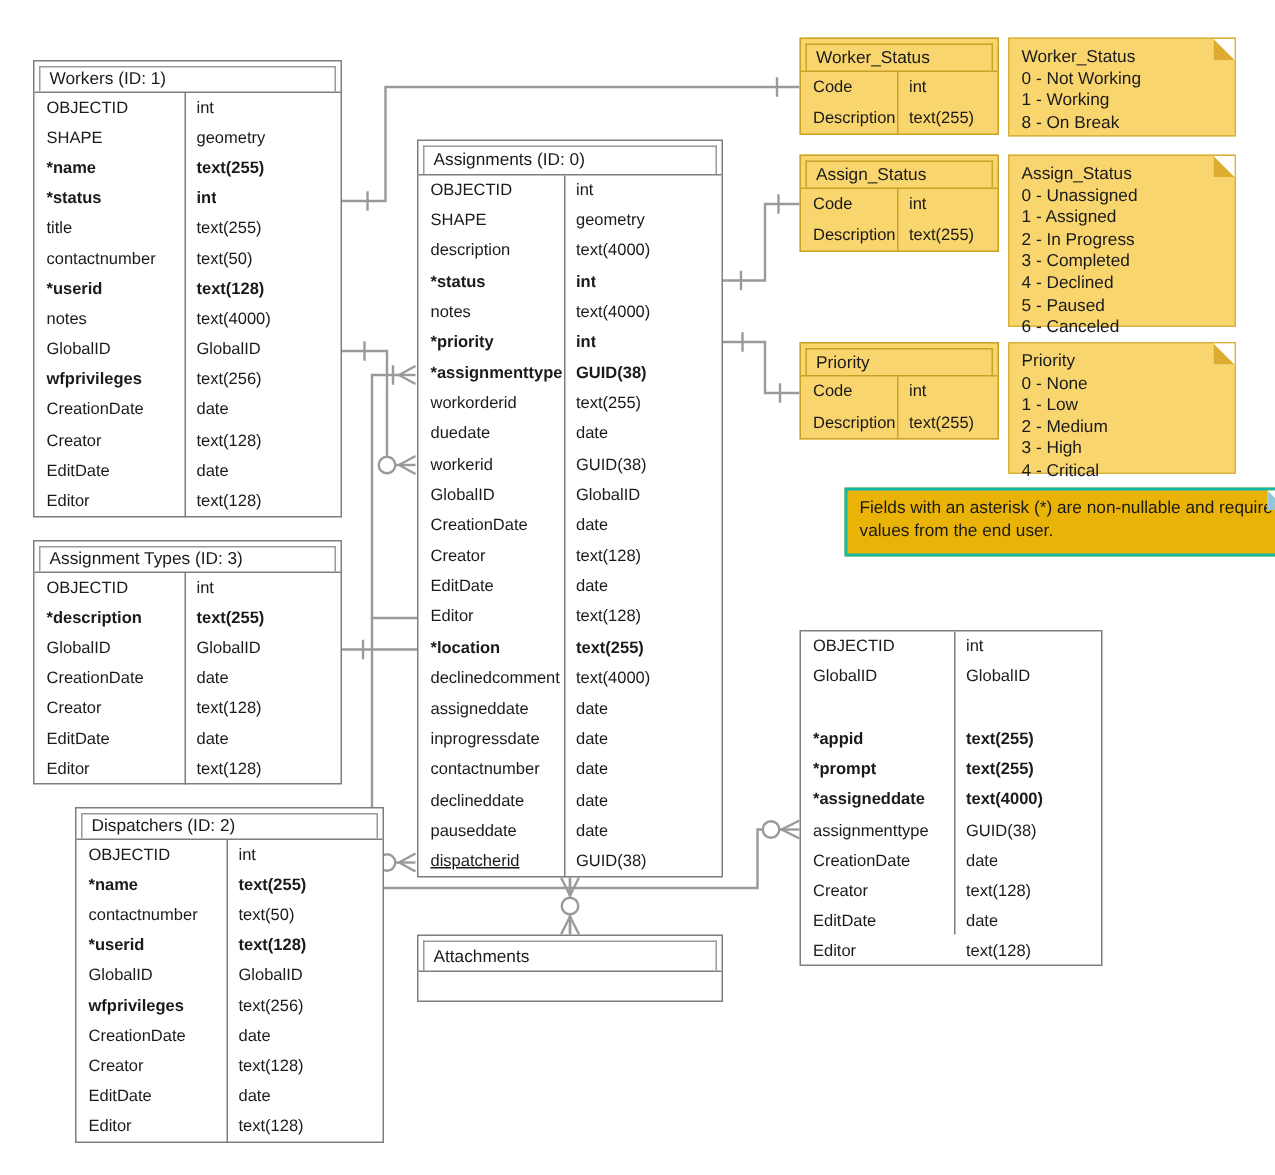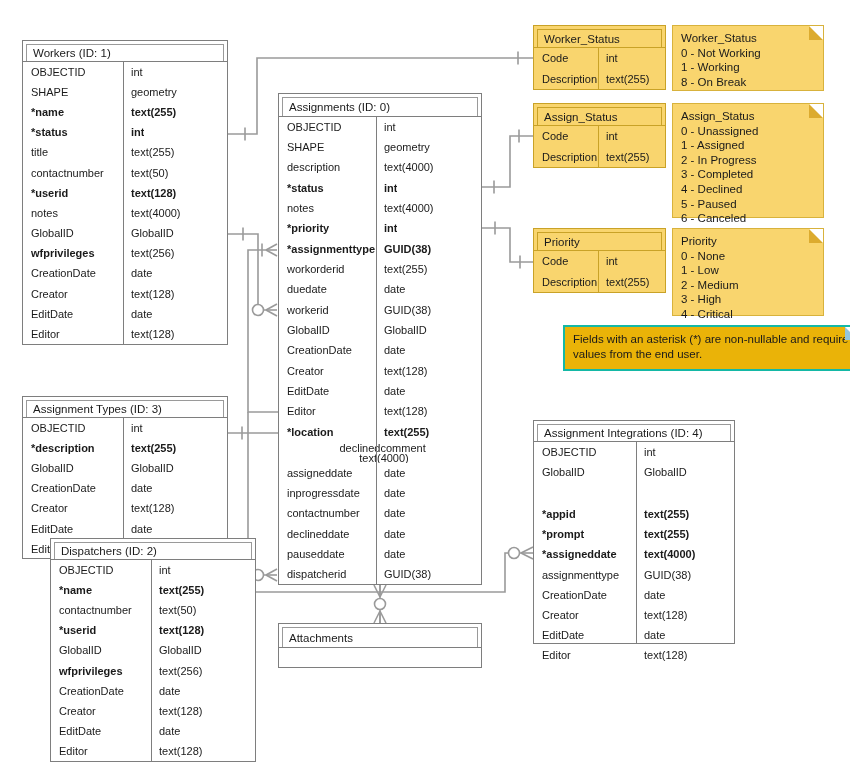--- a/index.html
+++ b/index.html
@@ -139,21 +139,21 @@
           <div class="frow" style="height: 20.2px;">
             <div class="fname" style="width: 100px;">EditDate</div>
             <div class="ftype">date</div>
           </div>
           <div class="frow" style="height: 20.2px;">
             <div class="fname" style="width: 100px;">Editor</div>
             <div class="ftype">text(128)</div>
           </div>
         </div>
       </div>
-      <div class="entity " style="left: 22px; top: 360px; width: 206px; height: 163.4px; margin-top: 36px;">
+      <div class="entity " style="left: 22px; top: 360px; width: 206px; height: 163.4px;">
         <div class="ent-header" style="height: 21px;">
           <div class="inner">Assignment Types (ID: 3)</div>
         </div>
         <div class="ent-body" style="height: 141.4px;">
           <div class="ent-divider" style="left: 100px;"></div>
           <div class="frow" style="height: 20.2px;">
             <div class="fname" style="width: 100px;">OBJECTID</div>
             <div class="ftype">int</div>
           </div>
           <div class="frow b-both" style="height: 20.2px;">
@@ -293,21 +293,21 @@
             <div class="ftype">date</div>
           </div>
           <div class="frow" style="height: 20.35px;">
             <div class="fname" style="width: 97px;">Editor</div>
             <div class="ftype">text(128)</div>
           </div>
           <div class="frow b-both" style="height: 20.35px;">
             <div class="fname" style="width: 97px;">*location</div>
             <div class="ftype">text(255)</div>
           </div>
-          <div class="frow" style="height: 20.35px; flex-direction: column;">
+          <div class="frow" style="height: 20.35px;">
             <div class="fname" style="width: 97px;">declinedcomment</div>
             <div class="ftype">text(4000)</div>
           </div>
           <div class="frow" style="height: 20.35px;">
             <div class="fname" style="width: 97px;">assigneddate</div>
             <div class="ftype">date</div>
           </div>
           <div class="frow" style="height: 20.35px;">
             <div class="fname" style="width: 97px;">inprogressdate</div>
             <div class="ftype">date</div>
@@ -318,29 +318,26 @@
           </div>
           <div class="frow" style="height: 20.35px;">
             <div class="fname" style="width: 97px;">declineddate</div>
             <div class="ftype">date</div>
           </div>
           <div class="frow" style="height: 20.35px;">
             <div class="fname" style="width: 97px;">pauseddate</div>
             <div class="ftype">date</div>
           </div>
           <div class="frow" style="height: 20.35px;">
-            <div class="fname" style="width: 97px;">dispatcherid</div>
+            <div class="fname" style="width: 97px; text-decoration: underline;">dispatcherid</div>
             <div class="ftype">GUID(38)</div>
           </div>
         </div>
       </div>
       <div class="entity " style="left: 533px; top: 420px; width: 202px; height: 224px;">
-        <div class="ent-header" style="height: 21px;">
-          <div class="inner">Assignment Integrations (ID: 4)</div>
-        </div>
         <div class="ent-body" style="height: 202px;">
           <div class="ent-divider" style="left: 102px;"></div>
           <div class="frow" style="height: 20.2px;">
             <div class="fname" style="width: 102px;">OBJECTID</div>
             <div class="ftype">int</div>
           </div>
           <div class="frow" style="height: 20.2px;">
             <div class="fname" style="width: 102px;">GlobalID</div>
             <div class="ftype">GlobalID</div>
           </div>

